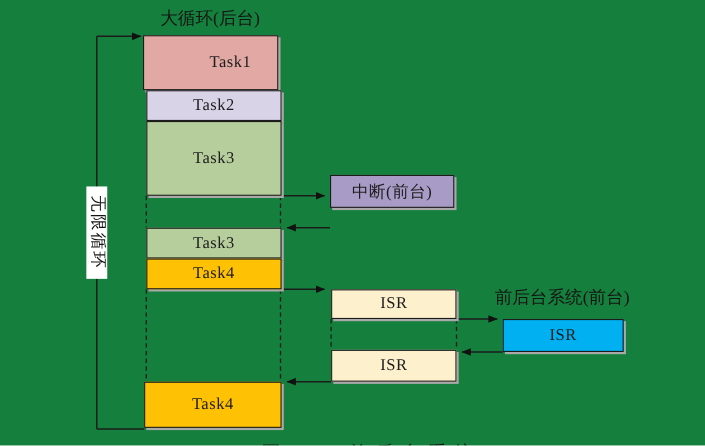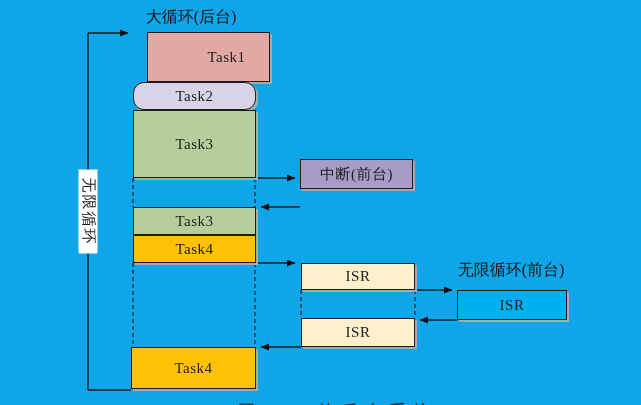--- a/index.html
+++ b/index.html
@@ -5,21 +5,21 @@
   html, body {
     margin: 0;
     padding: 0;
     background: #ffffff;
     font-family: "Liberation Serif", "DejaVu Serif", serif;
   }
   .canvas {
     position: relative;
     width: 641px;
     height: 405px;
-    background: #0ea5e9;
+    background: #15803d;
     overflow: hidden;
   }
   .wires {
     position: absolute;
     left: 0;
     top: 0;
     z-index: 1;
   }
   .box {
     position: absolute;
@@ -66,21 +66,21 @@
     text-align: center;
     font-size: 16px;
   }
   .caption {
     left: 238px;
     top: 400px;
     font-size: 17px;
     letter-spacing: 7px;
   }
   
-  .task1  { left: 147px; top: 32px;  width: 123px; height: 50px; padding-left: 36px; }
+  .task1  { left: 130px; top: 32px;  width: 123px; height: 50px; padding-left: 36px; }
   .task2  { left: 133px; top: 82px;  width: 123px; height: 28px; }
   .task3  { left: 133px; top: 110px; width: 123px; height: 68px; }
   .task3b { left: 133px; top: 207px; width: 123px; height: 28px; }
   .task4  { left: 133px; top: 235px; width: 123px; height: 28px; }
   .task4b { left: 131px; top: 347px; width: 125px; height: 42px; }
   
   .interrupt-box { left: 300px; top: 159px; width: 113px; height: 30px; }
   .isr1 { left: 301px; top: 263px; width: 114px; height: 27px; }
   .isr2 { left: 301px; top: 318px; width: 114px; height: 29px; }
   .nested-isr { left: 457px; top: 290px; width: 110px; height: 30px; }
@@ -121,35 +121,35 @@
       <line x1="415" y1="290" x2="415" y2="318"></line>
     </g>
   </svg>
 
   <div class="label diagram-title">大循环(后台)</div>
 
   <div class="label loop-label">无限循环</div>
 
   <div class="box task1" style="background: rgb(226, 168, 164);">Task1</div>
 
-  <div class="box task2" style="background: rgb(217, 211, 231); border-radius: 11px;">Task2</div>
+  <div class="box task2" style="background: rgb(217, 211, 231);">Task2</div>
 
   <div class="box task3" style="background: rgb(182, 206, 156);">Task3</div>
 
   <div class="box task3b" style="background: rgb(182, 206, 156);">Task3</div>
 
   <div class="box task4" style="background: rgb(255, 193, 3);">Task4</div>
 
   <div class="box task4b" style="background: rgb(255, 193, 3);">Task4</div>
 
   <div class="box interrupt-box" style="background: rgb(168, 155, 198);">中断(前台)</div>
 
   <div class="box isr1" style="background: rgb(253, 240, 205);">ISR</div>
 
   <div class="box isr2" style="background: rgb(253, 240, 205);">ISR</div>
 
-  <div class="label nested-title">无限循环(前台)</div>
+  <div class="label nested-title">前后台系统(前台)</div>
 
   <div class="box nested-isr" style="background: rgb(0, 176, 240);">ISR</div>
 
   <div class="label caption">图1-2 前后台系统</div>
 
 </div>
 
 </body></html>

